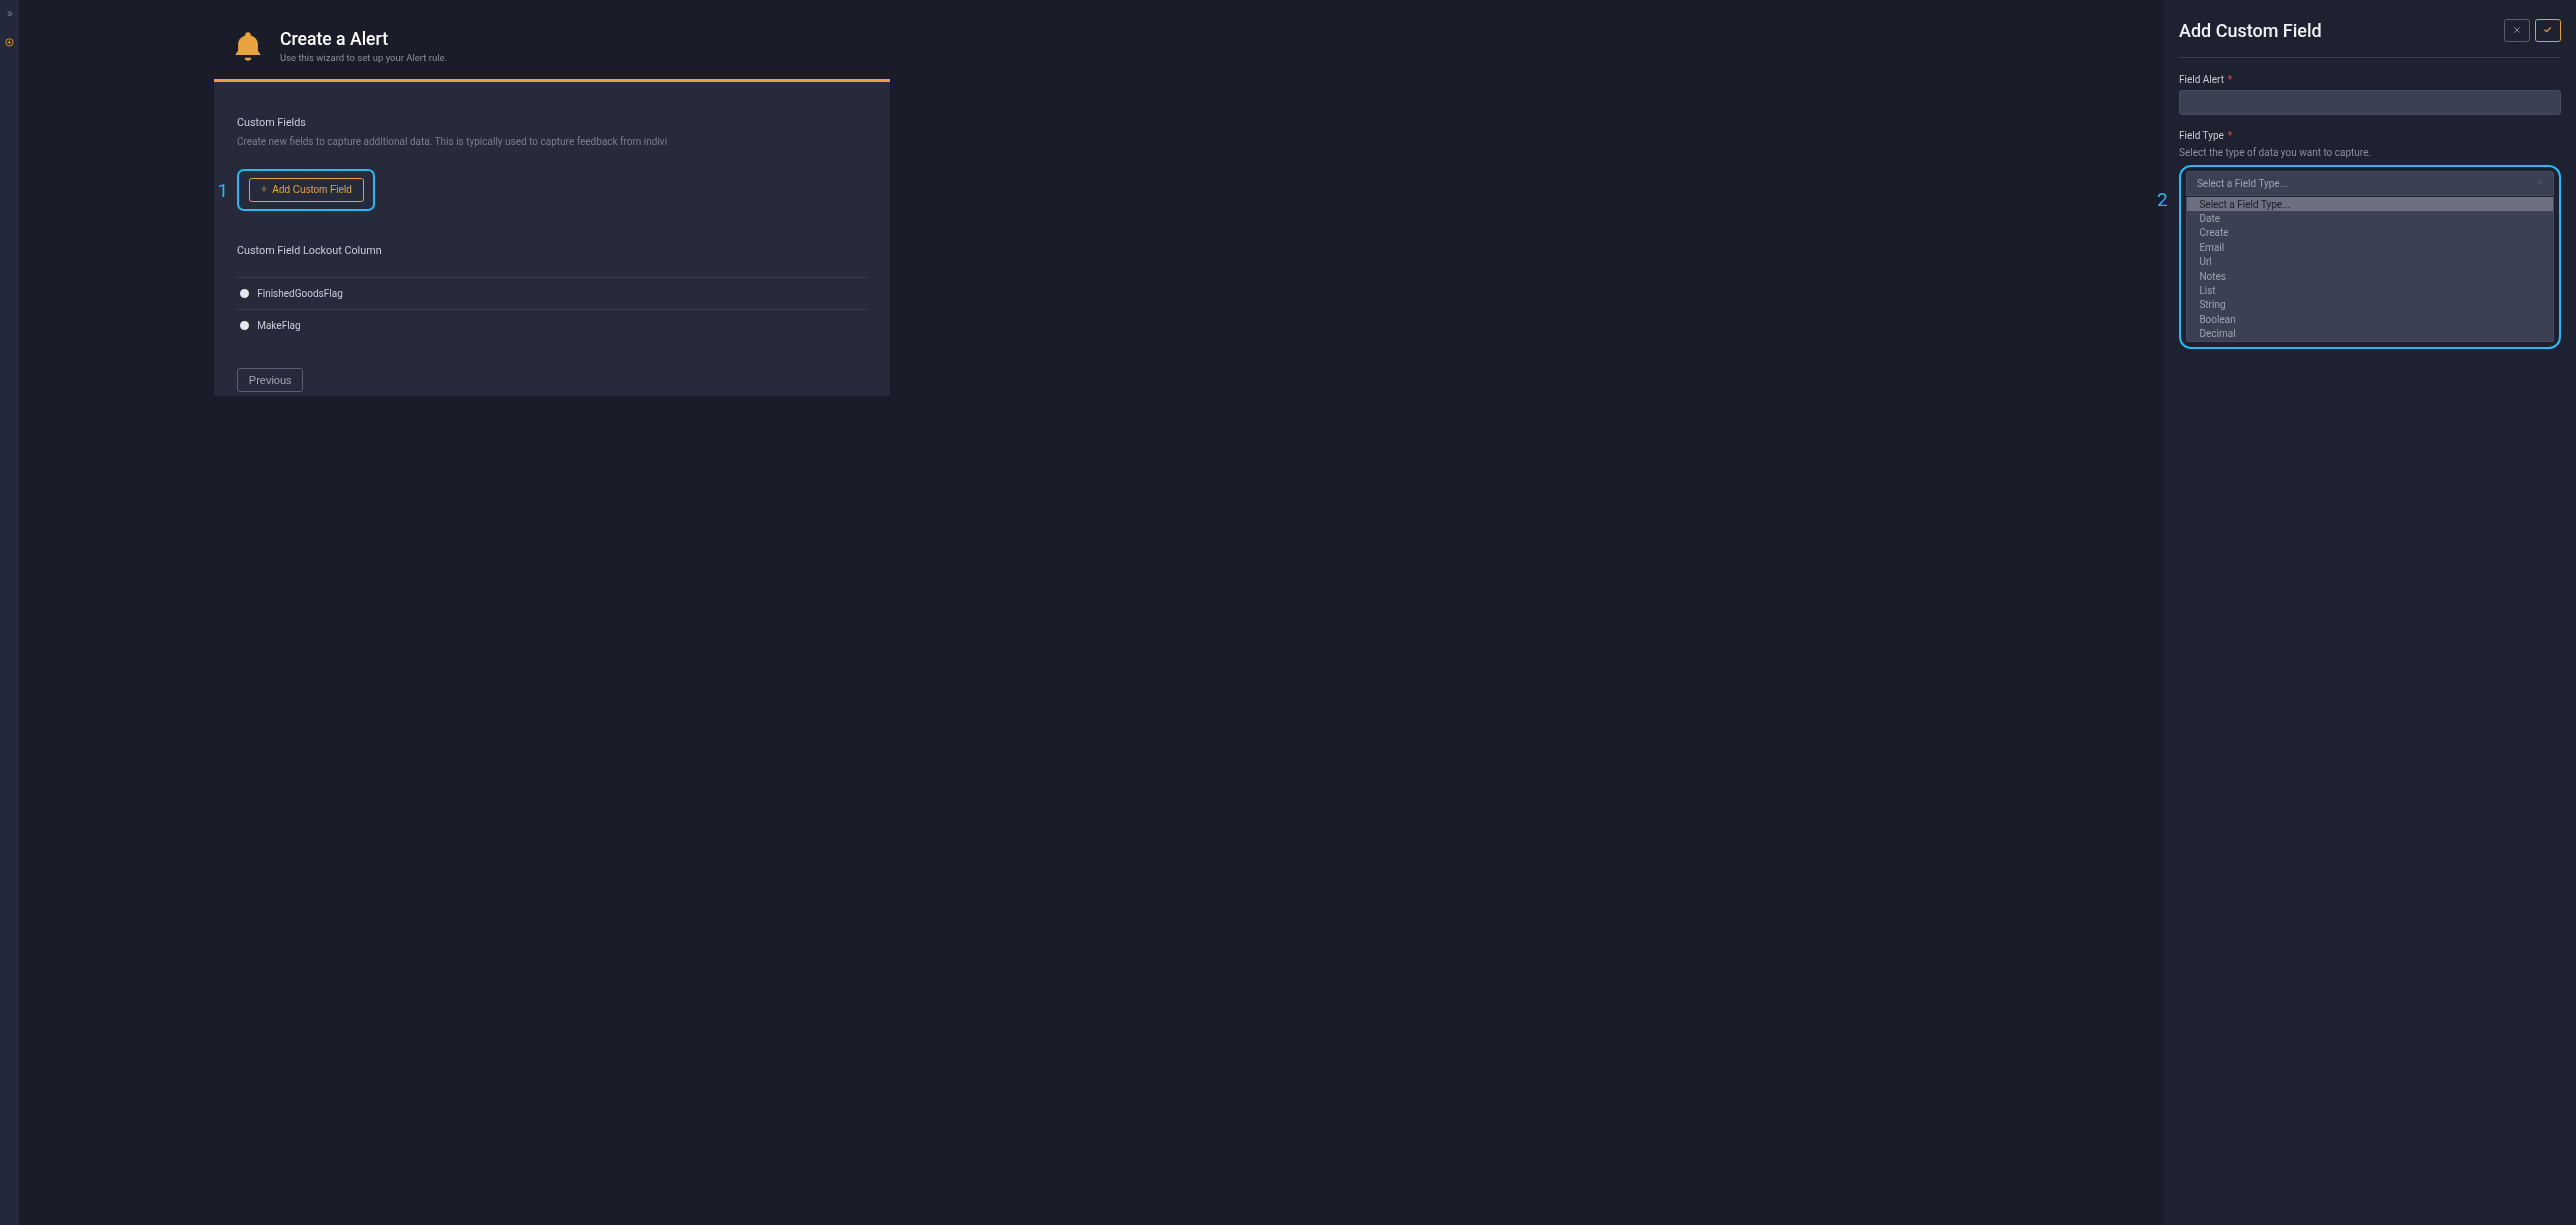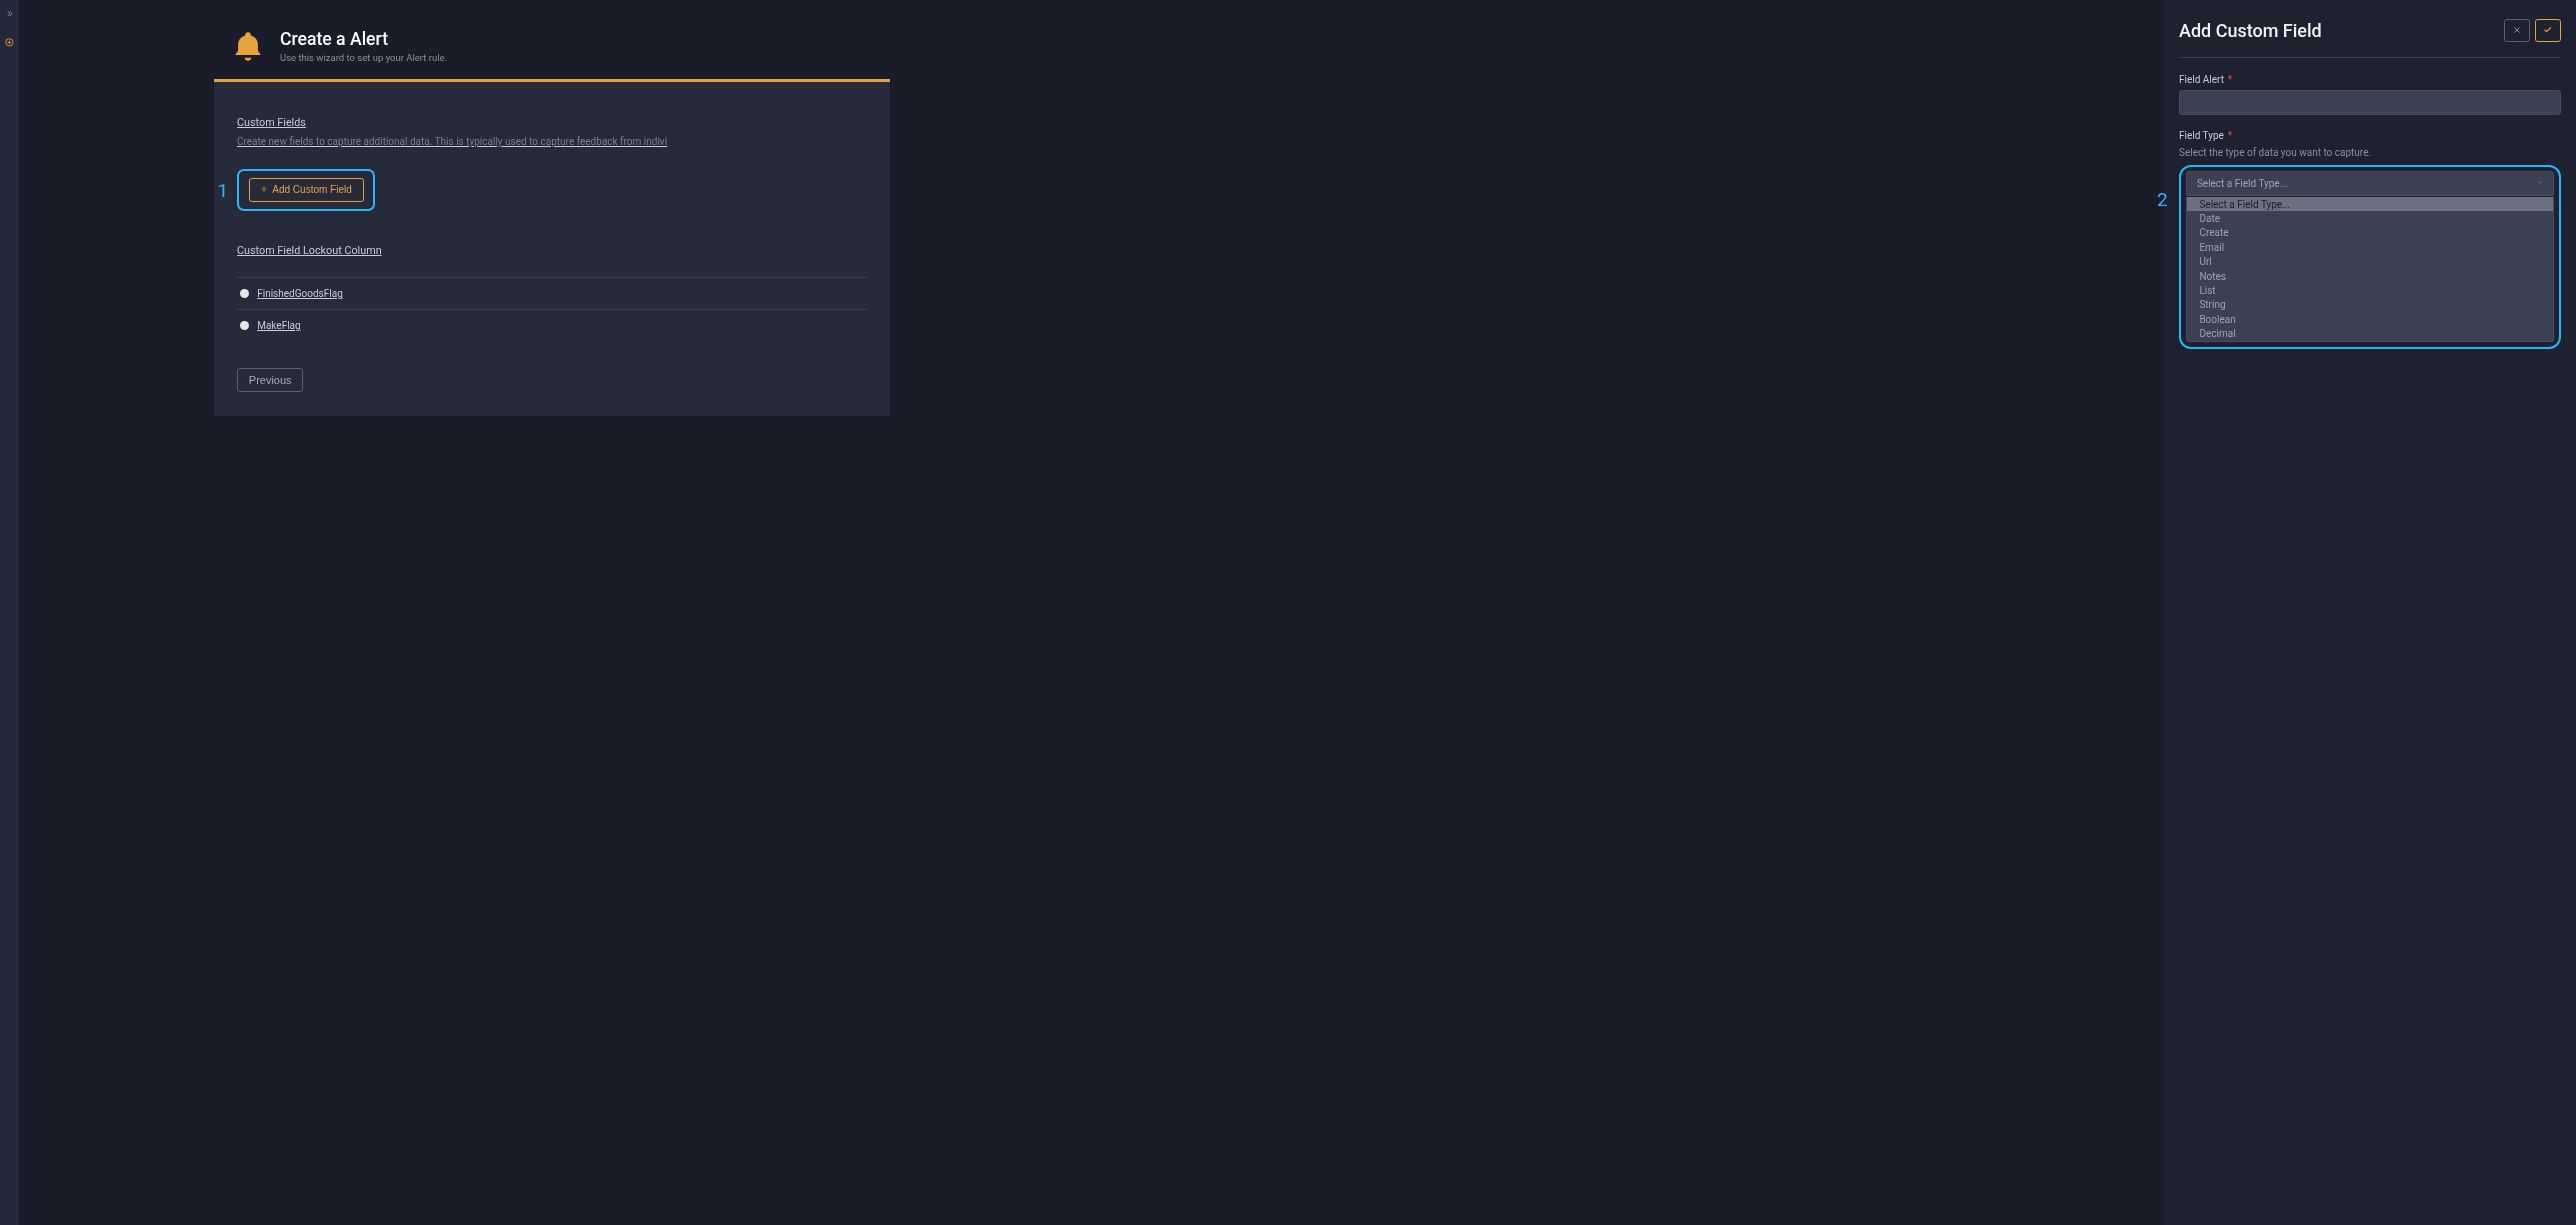--- a/index.html
+++ b/index.html
@@ -63,22 +63,21 @@
     border-radius: 2.7px;
     overflow: visible;
     position: relative;
   }
   .progress-strip {
     height: 3.4px;
     background: #e8a33c;
     width: 100%;
   }
   .card-body {
-    padding: 34px 23px 24px 23px;
-    text-decoration: underline;
+    padding: 34px 23px 4px 23px;
   }
 
   .section-title {
     color: #c9ccd4;
     font-size: 10.8px;
     font-weight: 400;
     margin-bottom: 5.4px;
   }
   .section-desc {
     color: #7a7f8e;

